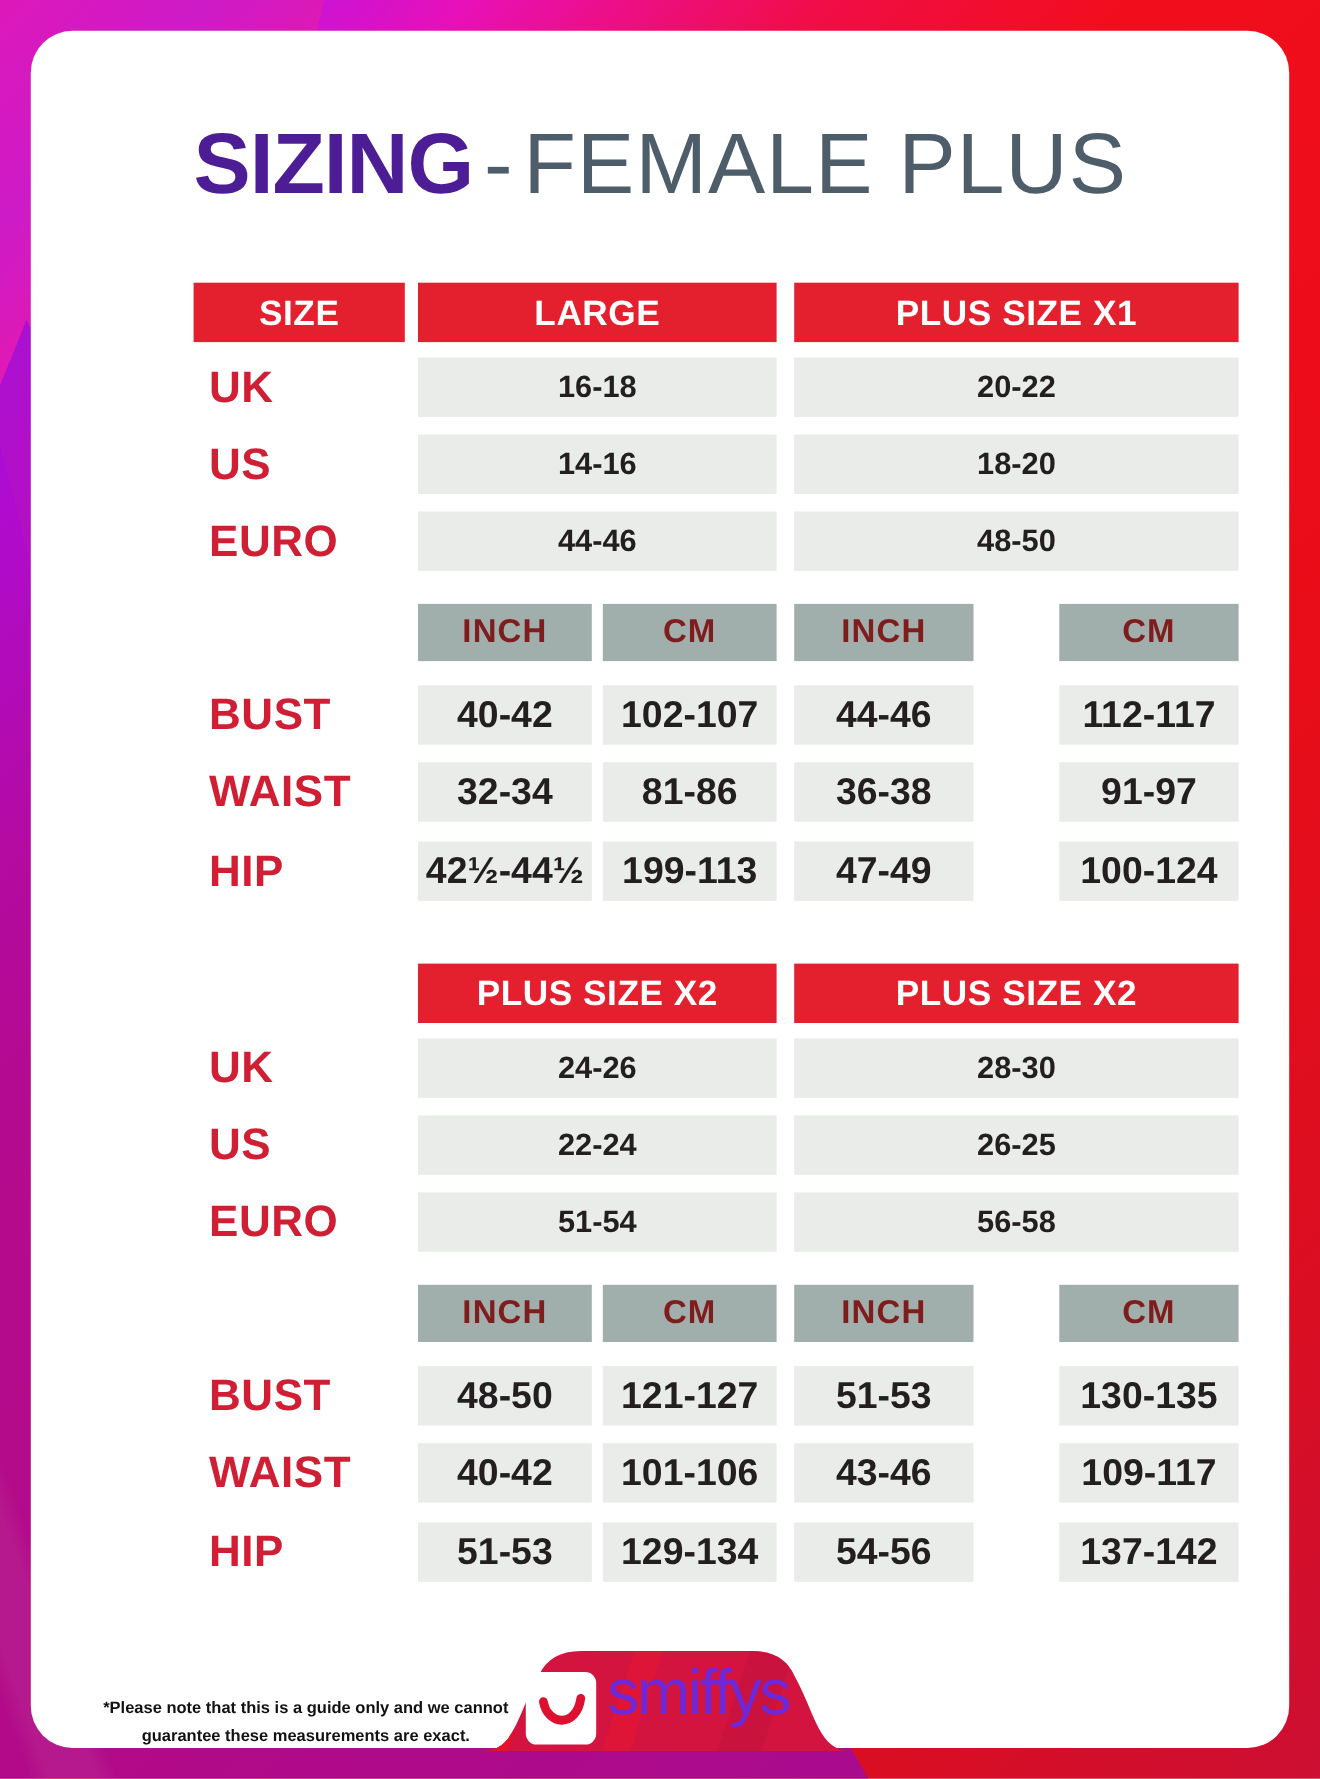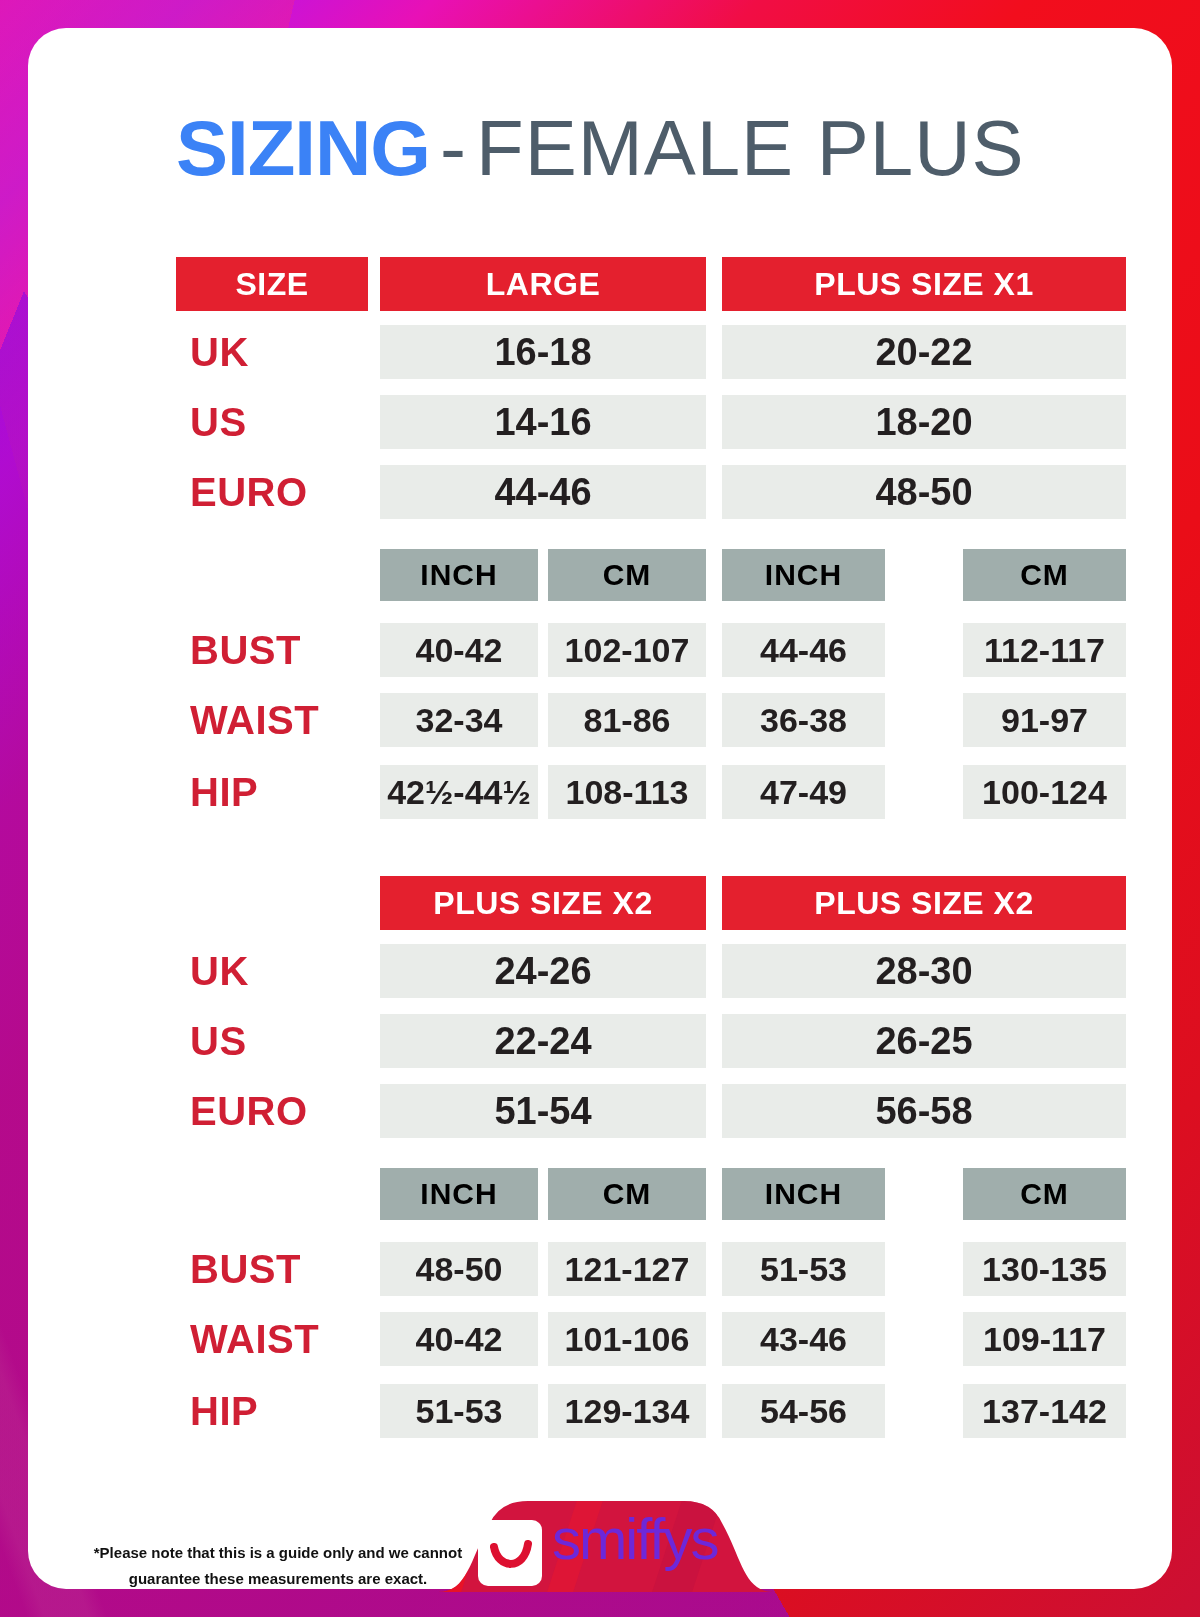--- a/index.html
+++ b/index.html
@@ -12,21 +12,21 @@
   .frame::before{content:"";position:absolute;inset:0;
     background:
       conic-gradient(from 150deg at 2% 18%, rgba(130,8,230,.55) 0 52deg, transparent 52deg),
       conic-gradient(from -15deg at 9% 50%, rgba(255,40,120,.30) 0 28deg, transparent 28deg),
       linear-gradient(70deg, transparent 0 1.5%, rgba(255,80,40,.45) 2.5% 5%, transparent 6% 100%);
   }
   .card{position:absolute;left:28px;top:28px;right:28px;bottom:28px;
     background:#ffffff;border-radius:38px;}
   .title{position:absolute;left:148px;top:78px;margin:0;font-size:78px;line-height:1.1;
     white-space:nowrap;font-weight:bold;}
-  .title .t-red{color:#3b82f6;font-weight:bold;letter-spacing:-1px;}
+  .title .t-red{color:#4c1d95;font-weight:bold;letter-spacing:-1px;}
   .title .t-sep{color:#4e5d6a;font-weight:normal;padding:0 10px;}
   .title .t-slate{color:#4e5d6a;font-weight:normal;letter-spacing:1px;}
 
   .sztable{position:absolute;left:148px;width:882px;}
   .t1{top:229px;}
   .t2{top:848px;}
   .row{display:flex;align-items:stretch;}
   .w-lbl{width:192px;flex:none;}
   .cell-a{width:326px;flex:none;margin-left:12px;}
   .cell-b{width:404px;flex:none;margin-left:16px;}
@@ -34,24 +34,24 @@
   .sub{flex:none;display:flex;align-items:center;justify-content:center;}
   .sub-a{width:158px;}
   .sub-b{width:163px;}
   .h54{height:54px;margin-bottom:16px;}
   .hrow{height:54px;margin-bottom:14px;}
   .gap-big{margin-bottom:30px;}
   .gap-mid{margin-bottom:18px;}
   .unitrow{height:52px;margin-bottom:22px;}
   .hcell{background:#e4202e;color:#ffffff;font-weight:bold;font-size:32px;letter-spacing:.5px;
     display:flex;align-items:center;justify-content:center;}
-  .val{background:#e9ece9;color:#231f20;font-weight:bold;font-size:38px;
+  .val{background:#e9ece9;color:#231f20;font-weight:bold;font-size:28px;
     display:flex;align-items:center;justify-content:center;}
   .sub.val{font-size:34px;background:#e9ece9;}
-  .unit{background:#a0aeac;color:#000000;font-weight:bold;font-size:30px;letter-spacing:1px;}
+  .unit{background:#a0aeac;color:#7f1d1d;font-weight:bold;font-size:30px;letter-spacing:1px;}
   .lbl{color:#d01f34;font-weight:bold;font-size:40px;letter-spacing:.5px;
     display:flex;align-items:center;padding-left:14px;box-sizing:border-box;}
   .spacer{background:transparent;}
 
   .footnote{position:absolute;left:50px;top:1512px;width:400px;text-align:center;
     color:#111111;font-weight:bold;font-size:15px;line-height:26px;white-space:nowrap;}
 
   .logo-tab{position:absolute;left:428px;top:1497px;width:356px;height:95px;}
   .logo-icon{position:absolute;left:478px;top:1520px;width:64px;height:66px;background:#ffffff;
     border-radius:10px;display:flex;align-items:center;justify-content:center;}
@@ -123,21 +123,21 @@
         </div>
         <div class="cell-b split">
           <div class="sub sub-b val">36-38</div>
           <div class="sub sub-b val">91-97</div>
         </div>
       </div>
       <div class="row h54">
         <div class="lbl w-lbl">HIP</div>
         <div class="cell-a split">
           <div class="sub sub-a val">42½-44½</div>
-          <div class="sub sub-a val">108-113</div>
+          <div class="sub sub-a val">199-113</div>
         </div>
         <div class="cell-b split">
           <div class="sub sub-b val">47-49</div>
           <div class="sub sub-b val">100-124</div>
         </div>
       </div>
     </div>
 
     <div class="sztable t2">
       <div class="row hrow">

